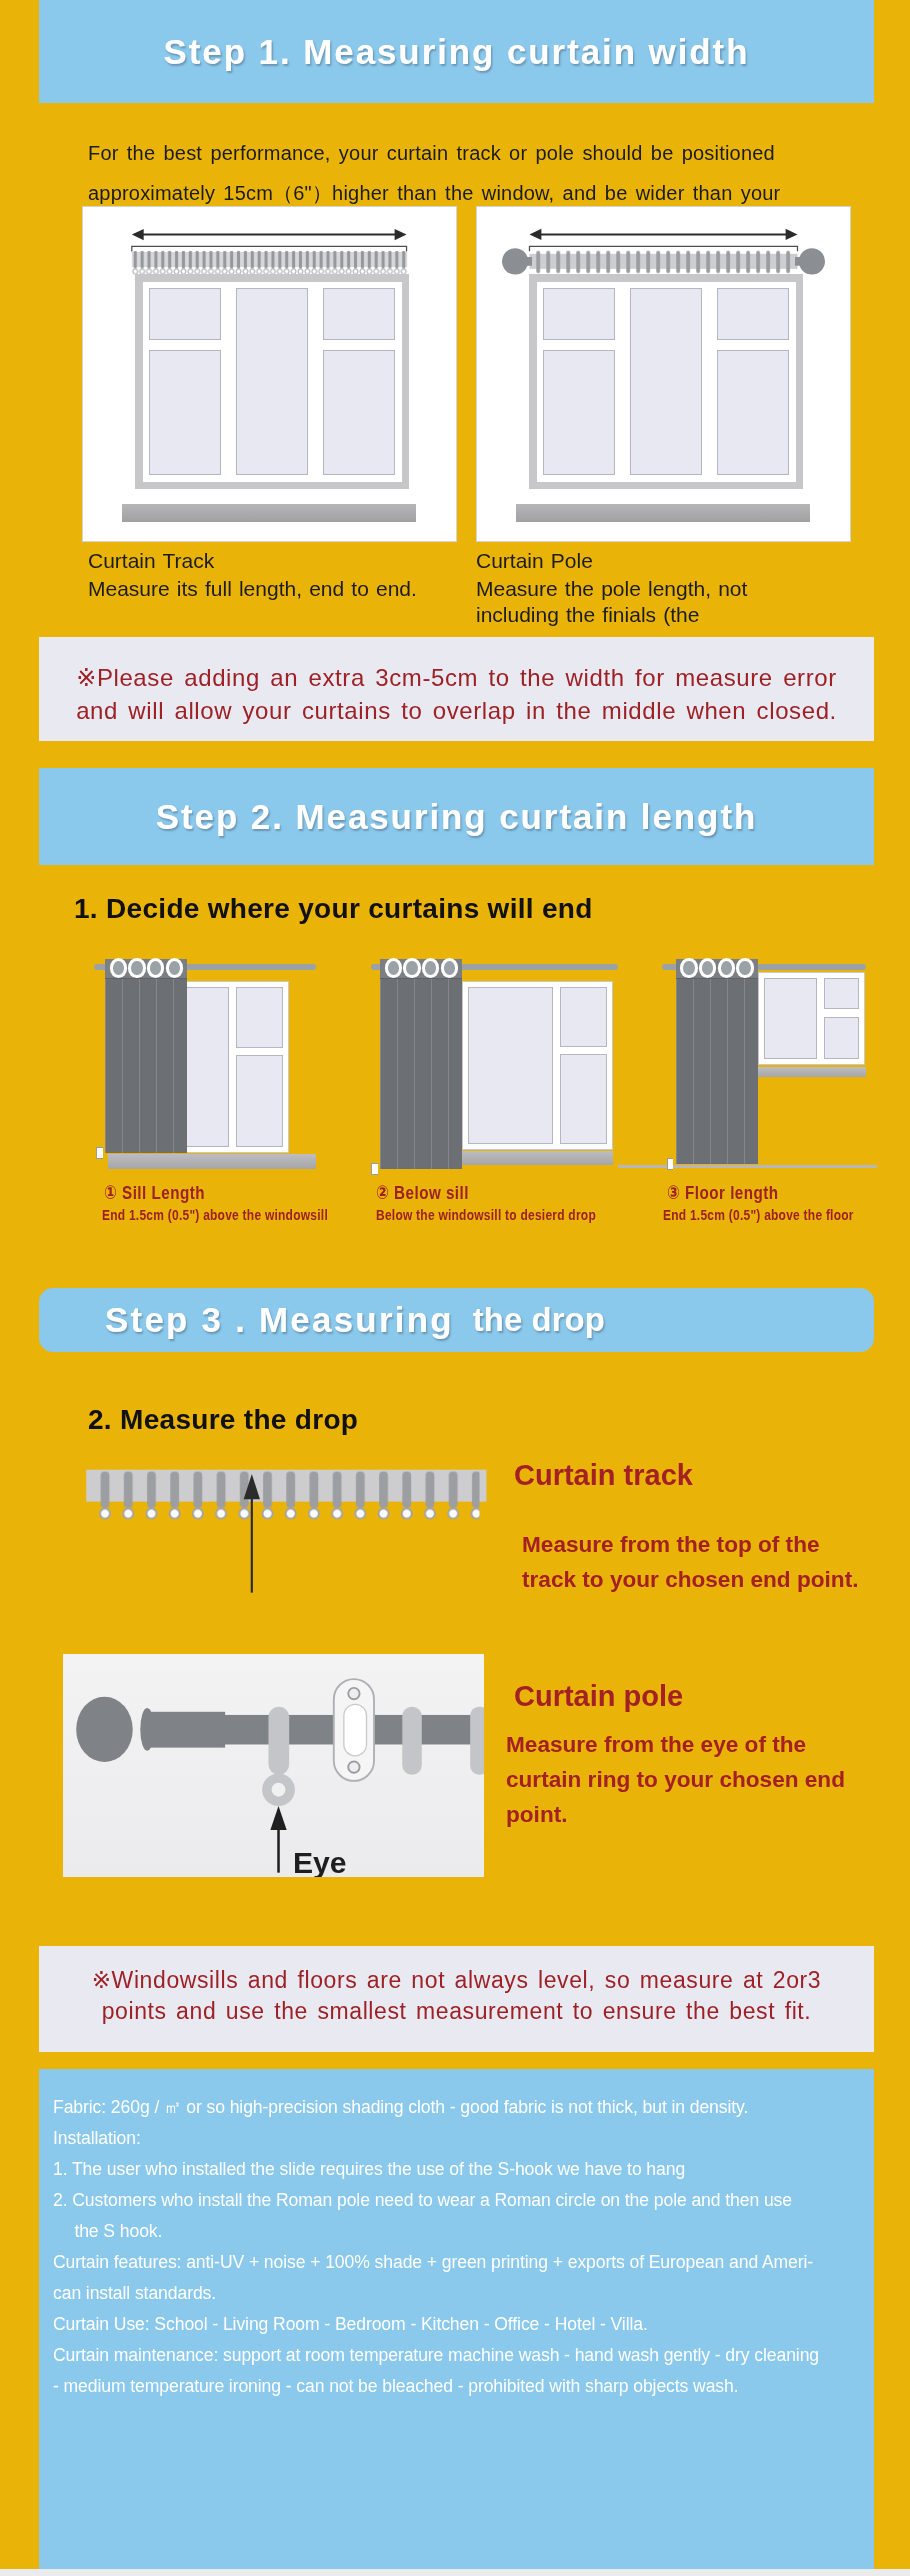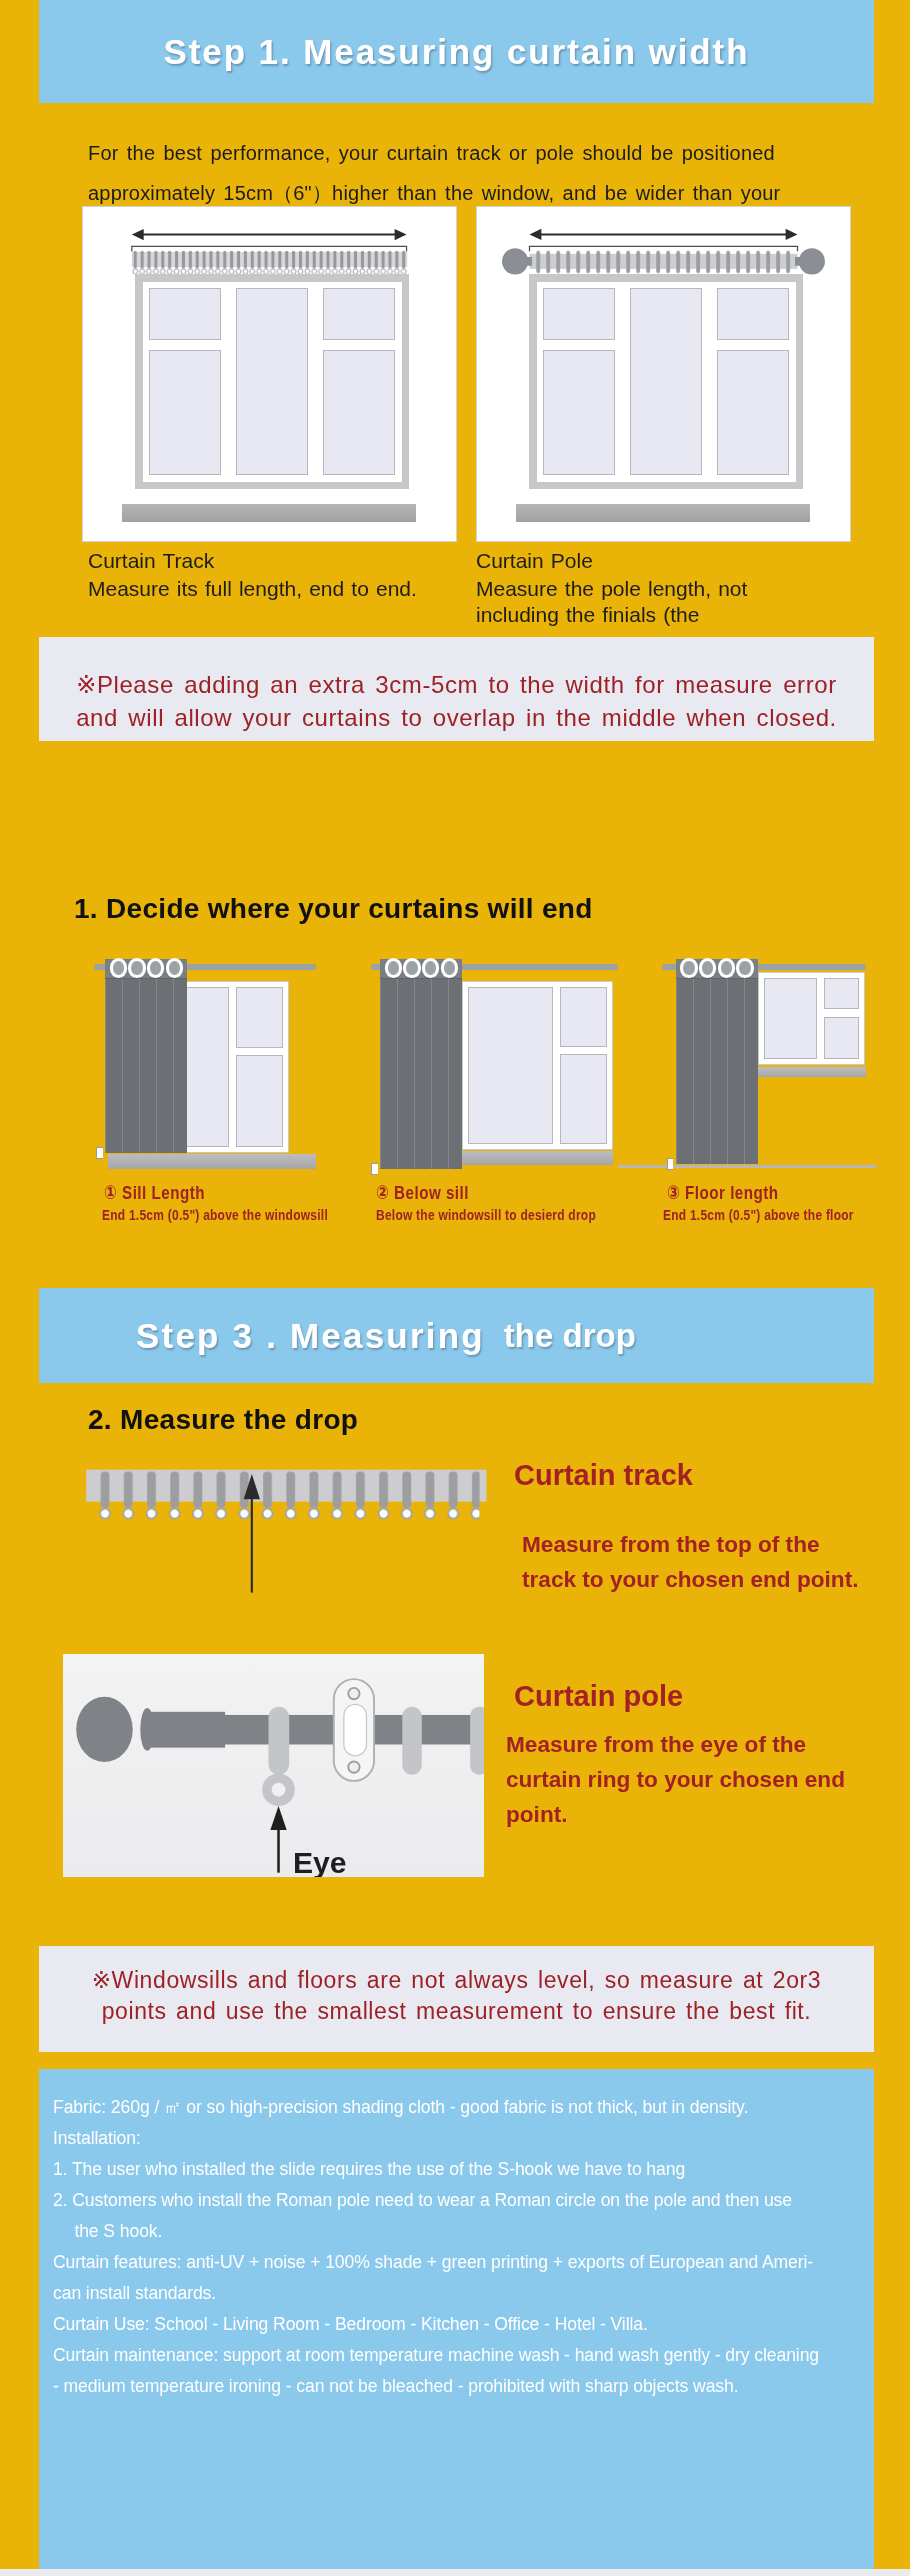--- a/index.html
+++ b/index.html
@@ -6,21 +6,21 @@
   body{width:910px;height:2576px;position:relative;overflow:hidden;
        font-family:"Liberation Sans","DejaVu Sans",sans-serif;color:#1c1c1c;}
   #page{position:absolute;inset:0;width:910px;height:2576px;background:#eab308;}
 
   .hdr{position:absolute;left:39px;width:835px;background:#8AC9EC;
        display:flex;align-items:center;justify-content:center;}
   .hdr-text{font-weight:700;color:#ffffff;font-size:35px;letter-spacing:1.9px;
        text-shadow:1.3px 1.9px 1.9px rgba(75,100,125,.5),0 0 0.6px rgba(255,255,255,.5);}
   #hdr1{top:0;height:103px;}
   #hdr2{top:768px;height:97px;}
-  #hdr3{top:1288px;height:95px;justify-content:flex-start;padding-left:97px;box-sizing:border-box;}
+  #hdr3{top:1288px;height:64px;justify-content:flex-start;padding-left:66px;box-sizing:border-box;border-radius:14px;}
   .hdr-sub{font-weight:700;color:#fff;font-size:33px;letter-spacing:0;margin-left:19px;
        text-shadow:1.3px 1.9px 1.9px rgba(75,100,125,.5);}
 
   .intro{position:absolute;left:88px;top:133px;}
   .intro div{font-size:20px;line-height:40px;letter-spacing:0.2px;word-spacing:2.5px;white-space:nowrap;}
 
   .ibox{position:absolute;top:206px;width:375px;height:336px;border:0.6px solid #d4d4d6;
         background:#fff;box-sizing:border-box;}
   #ibox-track{left:82px;}
   #ibox-pole{left:476px;}
@@ -33,21 +33,21 @@
   .pt{height:52px;}
   .rail{height:10px;}
   .pb{flex:1;}
   .pfull{flex:1;}
   .sill1{position:absolute;left:39px;top:297px;width:294px;height:17.6px;
          background:linear-gradient(#b6b6b8,#a1a1a3);}
 
   .cap{position:absolute;font-size:21px;line-height:26.4px;color:#1d1d1d;word-spacing:1.3px;white-space:nowrap;}
 
   .note{position:absolute;left:39px;width:835px;background:#E9E9F2;text-align:center;color:#9D2125;}
-  #note1{top:637px;height:104px;padding-top:31px;box-sizing:border-box;}
+  #note1{top:637px;height:104px;padding-top:24px;box-sizing:border-box;}
   #note1 div{font-size:24px;line-height:33px;letter-spacing:0.6px;word-spacing:3.1px;white-space:nowrap;}
   #note2{top:1946px;height:106px;padding-top:19px;box-sizing:border-box;}
   #note2 div{font-size:23px;line-height:31px;letter-spacing:0.6px;word-spacing:2.5px;white-space:nowrap;}
 
   .subt{position:absolute;font-weight:700;color:#111;font-size:28px;letter-spacing:0.3px;white-space:nowrap;}
   #subt2{left:74px;top:893px;}
   #subt3{left:88px;top:1404px;}
 
   .grp{position:absolute;top:956px;height:277px;}
   #g1{left:94px;width:226px;}
@@ -184,20 +184,23 @@
   <div class="cap" style="left:88px;top:576px;">Measure its full length, end to end.</div>
   <div class="cap" style="left:476px;top:548px;">Curtain Pole</div>
   <div class="cap" style="left:476px;top:576px;">Measure the pole length, not</div>
   <div class="cap" style="left:476px;top:602px;">including the finials (the</div>
 
   <div class="note" id="note1">
     <div>※Please adding an extra 3cm-5cm to the width for measure error</div>
     <div>and will allow your curtains to overlap in the middle when closed.</div>
   </div>
 
+  <div class="hdr" id="hdr2">
+    <span class="hdr-text">Step 2. Measuring curtain length</span>
+  </div>
 
   <div class="subt" id="subt2">1. Decide where your curtains will end</div>
 
   <div class="grp" id="g1">
     <div class="rod" style="left:0;right:3.8px;top:7.5px;"></div>
     <div class="win2" style="left:66px;top:25px;width:129px;height:172px;">
       <div class="pane w2a"></div>
       <div class="w2b">
         <div class="pane pt2"></div>
           <div class="rail2"></div>

